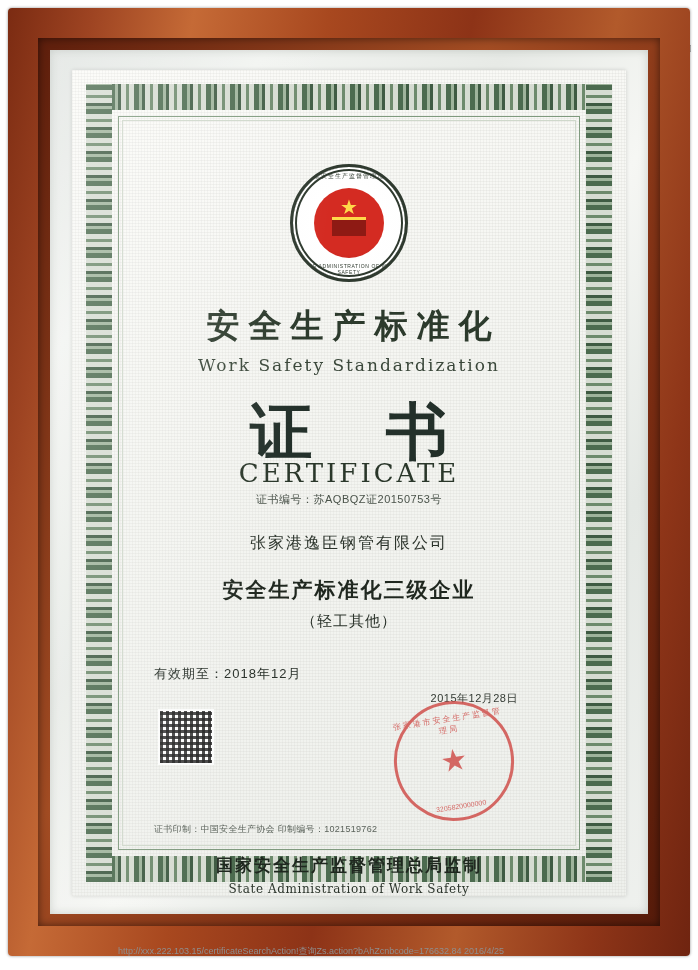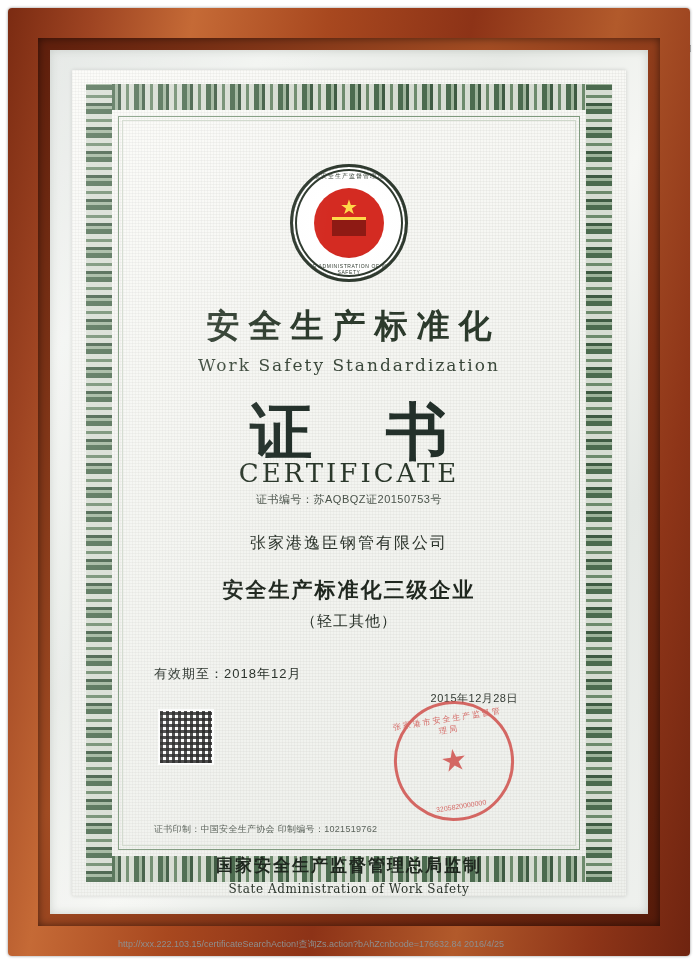--- a/index.html
+++ b/index.html
@@ -28,21 +28,21 @@
     font-size: 9px;
     color: #9a9a9a;
     white-space: nowrap;
     letter-spacing: 0.2px;
   }
   #corner-left  { left: 78px;  top: 42px; }
   #corner-right { right: 6px;  top: 42px; }
   #bottom-url {
     position: absolute;
     left: 118px;
-    bottom: 19px;
+    bottom: 12px;
     font-size: 9px;
     color: #8f8f8f;
     white-space: nowrap;
   }
 
   
   #frame {
     position: absolute;
     left: 8px;
     top: 8px;

